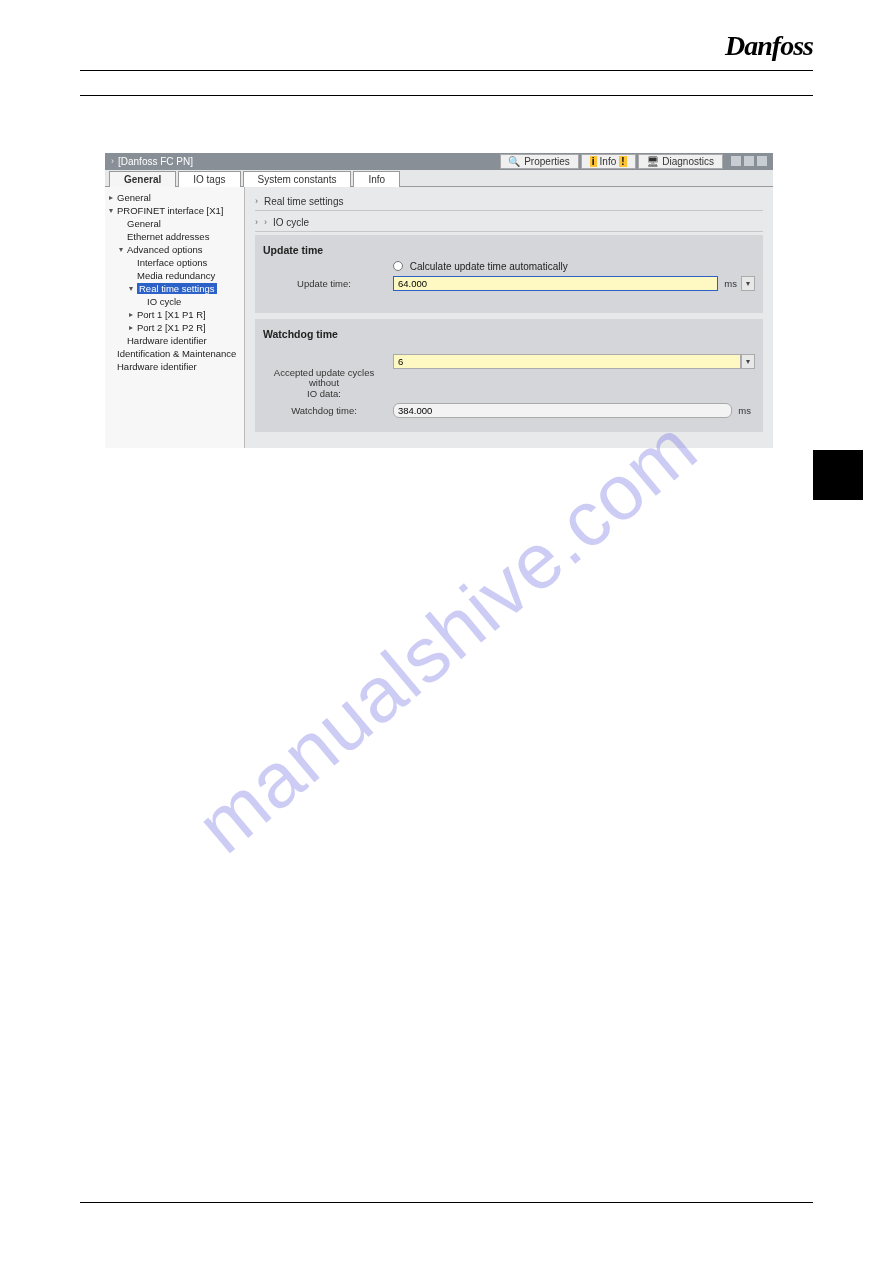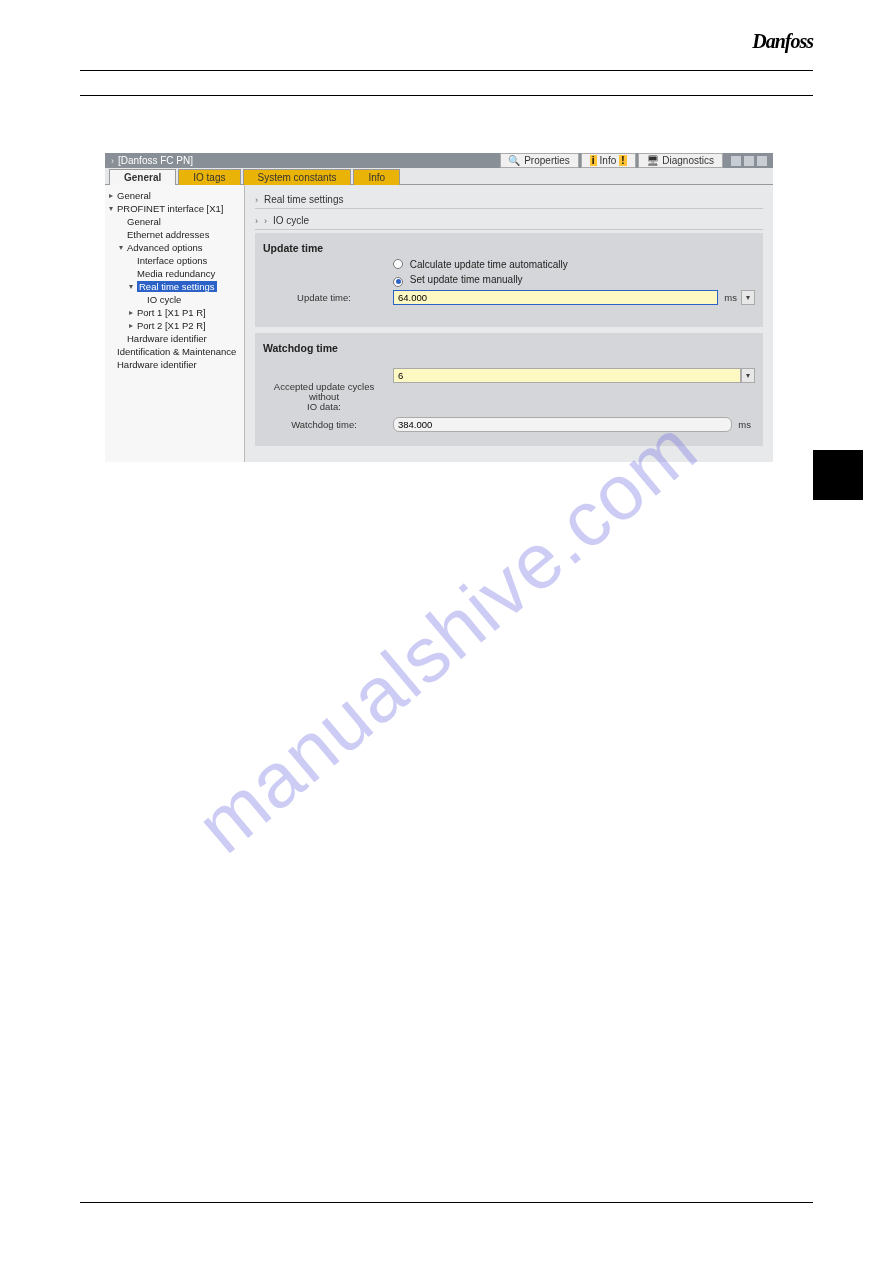--- a/index.html
+++ b/index.html
@@ -16,21 +16,21 @@
     position: relative;
     height: 100%;
   }
   .header-logo {
     position: absolute;
     top: 30px;
     right: 80px;
     font-family: "Brush Script MT", cursive;
     font-style: italic;
     font-weight: bold;
-    font-size: 20px;
+    font-size: 28px;
     letter-spacing: -1px;
     color: #000;
   }
   .hr1 { position:absolute; left:80px; right:80px; top:70px; border:none; border-top:1.5px solid #000; }
   .hr2 { position:absolute; left:80px; right:80px; top:95px; border:none; border-top:1.5px solid #000; }
 
   .screenshot-frame {
     position: absolute;
     left: 105px;
     top: 153px;
@@ -70,21 +70,21 @@
     display:flex;
     align-items:flex-end;
     padding: 0 4px;
     font-size:10px;
     border-bottom:1px solid #999;
   }
   .ss-tab {
     padding: 2px 14px;
     border:1px solid #999;
     border-bottom:none;
-    background:#eab308;
+    background:#ffffff;
     margin-right:2px;
     color:#333;
     position:relative;
     top:1px;
   }
   .ss-tab.active { background:#f5f5f5; font-weight:bold; }
 
   .ss-body { flex:1; display:flex; background:#f0f1f2; }
   .ss-sidebar {
     width: 140px;
@@ -276,27 +276,20 @@
           <div class="ss-section-title">Update time</div>
 
           <div class="ss-formrow">
             <div class="ss-formlabel"></div>
             <div class="ss-radio-col">
               <span class="ss-radio"></span>
               <span>Calculate update time automatically</span>
             </div>
           </div>
           <div class="ss-formrow">
-            <div class="ss-formlabel"></div>
-            <div class="ss-radio-col">
-              <span class="ss-radio checked"></span>
-              <span>Set update time manually</span>
-            </div>
-          </div>
-          <div class="ss-formrow">
             <div class="ss-formlabel">Update time:</div>
             <div class="ss-inputwrap">
               <input class="ss-input" value="64.000" style="">
               <span class="ss-unit">ms</span>
               <div class="ss-dropbtn">
                   <span>▾</span>
                 </div>
             </div>
           </div>
           <div style="height:8px;"></div>

